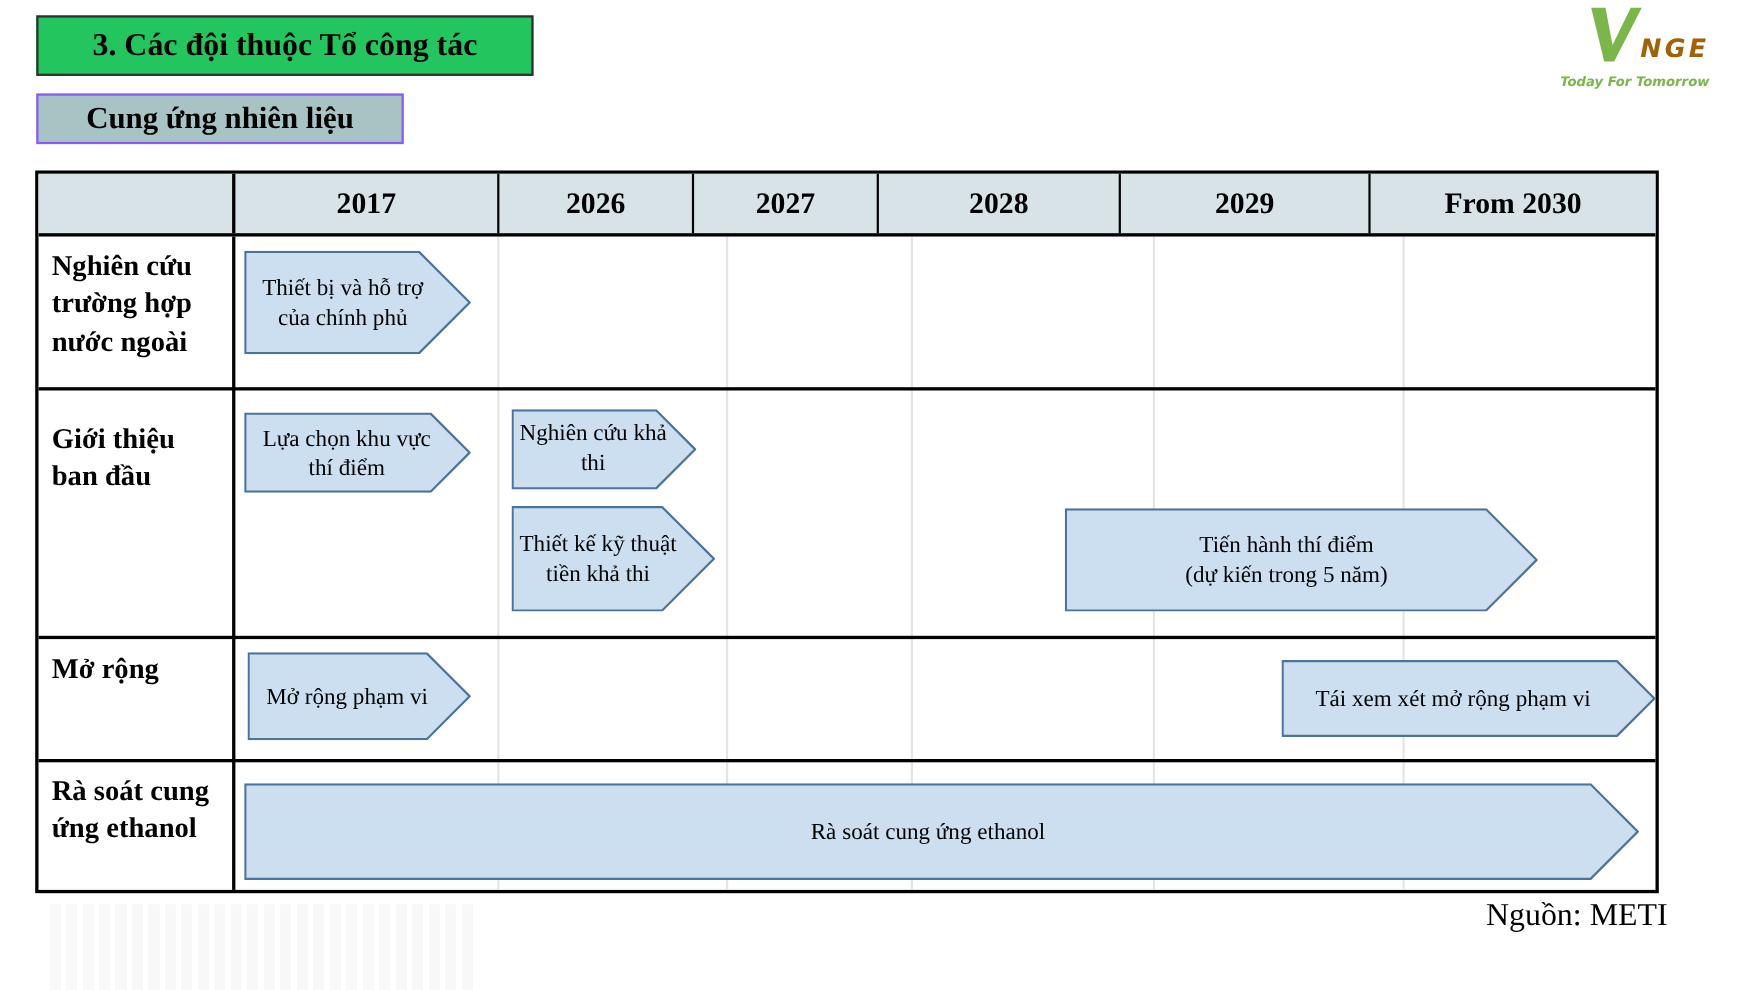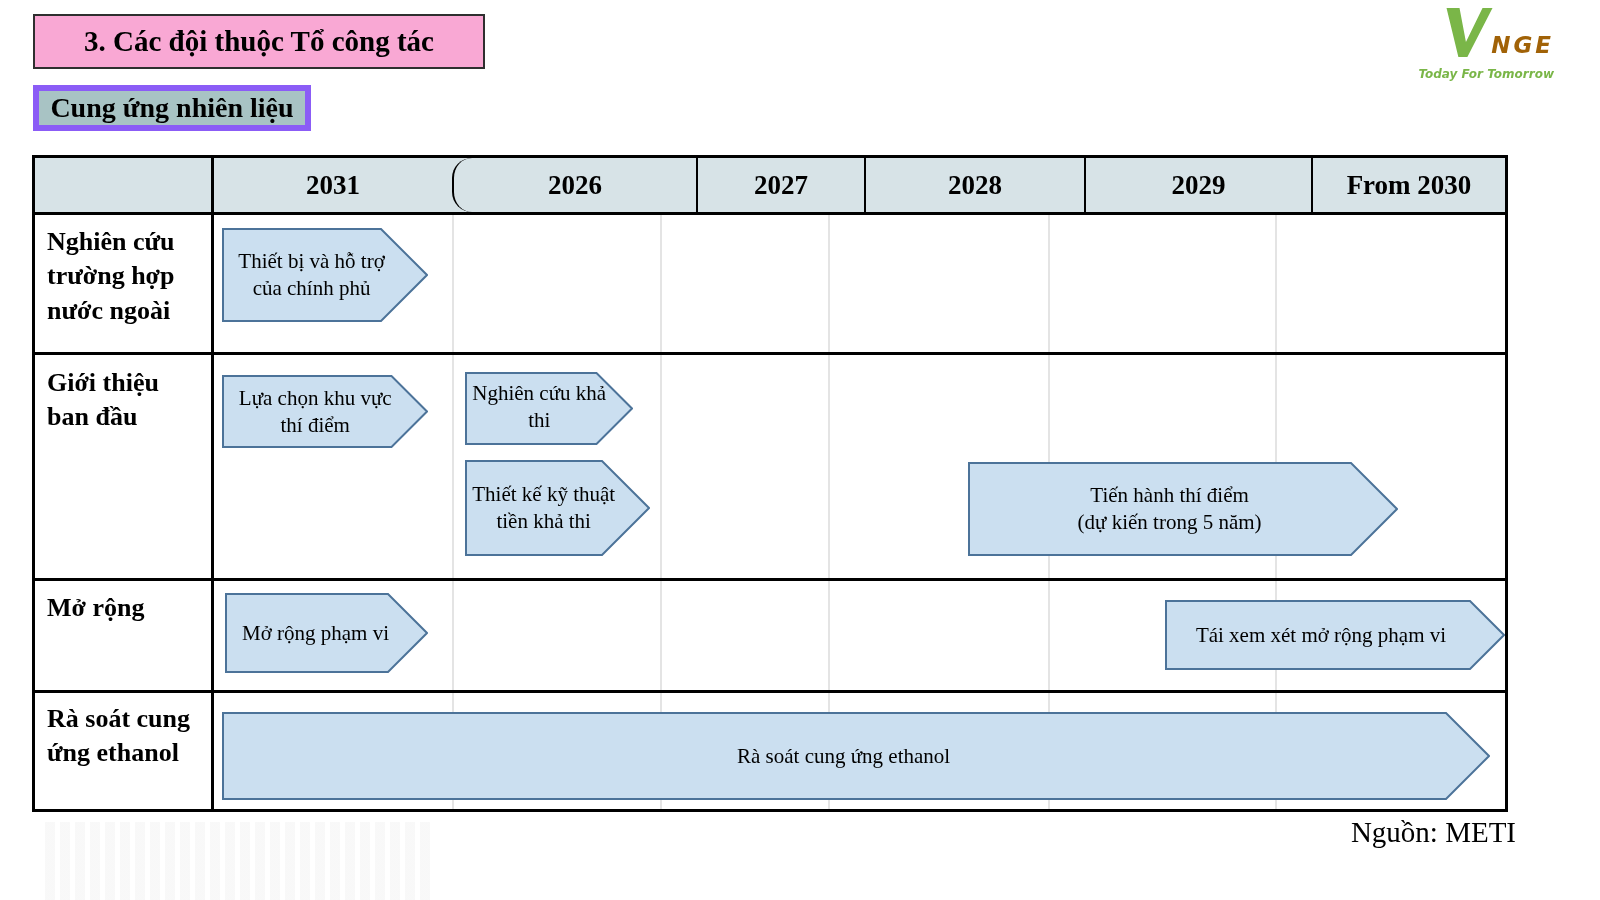--- a/index.html
+++ b/index.html
@@ -2,25 +2,25 @@
 <html><head>
 <meta charset="utf-8">
 <style>
   html,body { margin:0; padding:0; background:#ffffff; }
   body { width:1600px; height:900px; overflow:hidden; }
   .slide { position:relative; width:1600px; height:900px; background:#fff;
            font-family:"Liberation Serif", serif; color:#000; }
 
   
   .title-box { position:absolute; left:33px; top:14px; width:452px; height:55px;
-               background:#f9a8d4; border:2px solid #2f2f2f; box-sizing:border-box;
+               background:#22c55e; border:2px solid #2f2f2f; box-sizing:border-box;
                display:flex; align-items:center; justify-content:center;
                font-weight:bold; font-size:29px; }
-  .subtitle-box { position:absolute; left:33px; top:85px; width:278px; height:46px;
-               background:#a8c3c4; border:6px solid #8b5cf6; box-sizing:border-box;
+  .subtitle-box { position:absolute; left:33px; top:85px; width:334px; height:46px;
+               background:#a8c3c4; border:2px solid #8b5cf6; box-sizing:border-box;
                display:flex; align-items:center; justify-content:center;
                font-weight:bold; font-size:28px; }
 
   
   .logo { position:absolute; top:10px; right:46px; width:170px; text-align:right; }
   .logo-top { display:flex; align-items:flex-end; justify-content:flex-end; height:52px; }
   .logo-name { font-family:"DejaVu Sans", sans-serif; font-style:italic; font-weight:600;
                font-size:23px; color:#a16207; letter-spacing:3px; line-height:1; padding-bottom:5px; }
   .logo-tagline { font-family:"DejaVu Sans", sans-serif; font-style:italic; font-weight:bold;
                font-size:12px; color:#7ab648; margin-top:5px; white-space:nowrap; }
@@ -71,41 +71,41 @@
       </span>
       <span class="logo-name">NGE</span>
     </div>
     <div class="logo-tagline">Today For Tomorrow</div>
   </div>
 
   <div class="ttable">
 
     <div class="thead">
       <div class="hcell first" style="width:176px;"></div>
-      <div class="hcell after-label" style="width:241px;">2031</div>
-      <div class="hcell" style="width:244px;border-radius:20px;">2026</div>
+      <div class="hcell after-label" style="width:241px;">2017</div>
+      <div class="hcell" style="width:177px;">2026</div>
       <div class="hcell" style="width:168px;">2027</div>
       <div class="hcell" style="width:220px;">2028</div>
       <div class="hcell" style="width:227px;">2029</div>
       <div class="hcell" style="flex:1;">From 2030</div>
     </div>
 
     <div class="vsep-label"></div>
     <div class="gridline" style="left:417px;"></div>
     <div class="gridline" style="left:625px;"></div>
     <div class="gridline" style="left:793px;"></div>
     <div class="gridline" style="left:1013px;"></div>
     <div class="gridline" style="left:1240px;"></div>
 
     <div class="hsep" style="top:194px;"></div>
     <div class="hsep" style="top:420px;"></div>
     <div class="hsep" style="top:532px;"></div>
 
     <div class="row-label" style="top:67px;">Nghiên cứu trường hợp nước ngoài</div>
-    <div class="row-label" style="top:208px;">Giới thiệu ban đầu</div>
+    <div class="row-label" style="top:224px;">Giới thiệu ban đầu</div>
     <div class="row-label" style="top:433px;">Mở rộng</div>
     <div class="row-label" style="top:544px;">Rà soát cung ứng ethanol</div>
 
     <div class="arrow" style="left:187px; top:70px;  width:206px;  height:94px;">
         <svg width="206" height="94" viewBox="0 0 206 94">
           <polygon points="1,1 159,1 205,47 159,93 1,93" fill="#cbdff0" stroke="#4c7399" stroke-width="2"></polygon>
         </svg>
       <div class="arrow-label" style="padding-right: 32.9px;">Thiết bị và hỗ trợ của chính phủ</div>
     </div>
     <div class="arrow" style="left:187px; top:217px; width:206px;  height:73px;">

